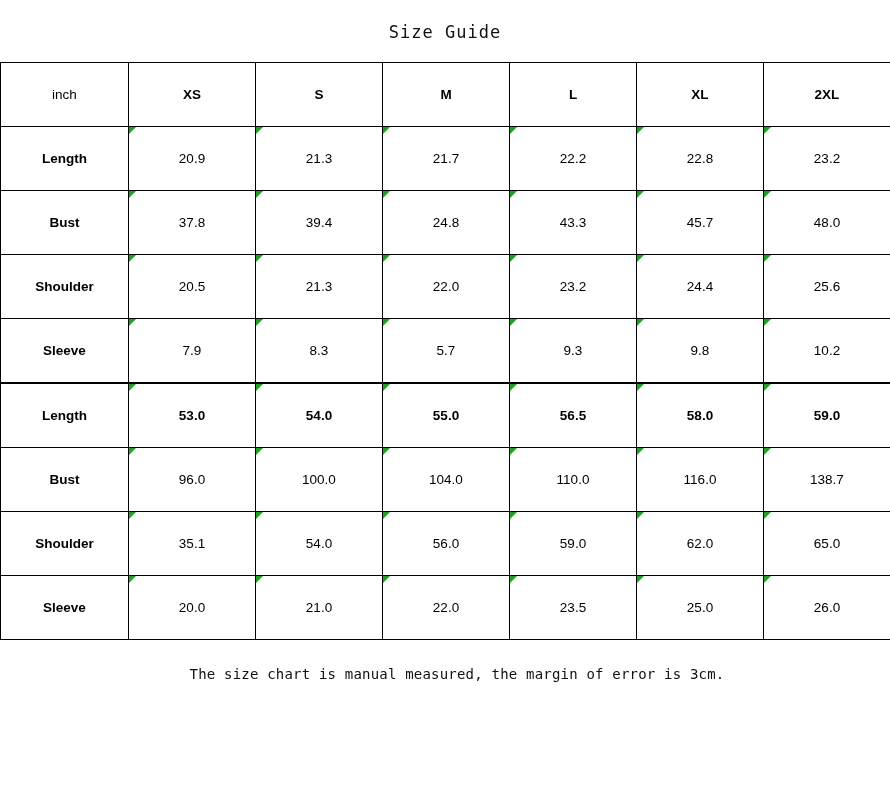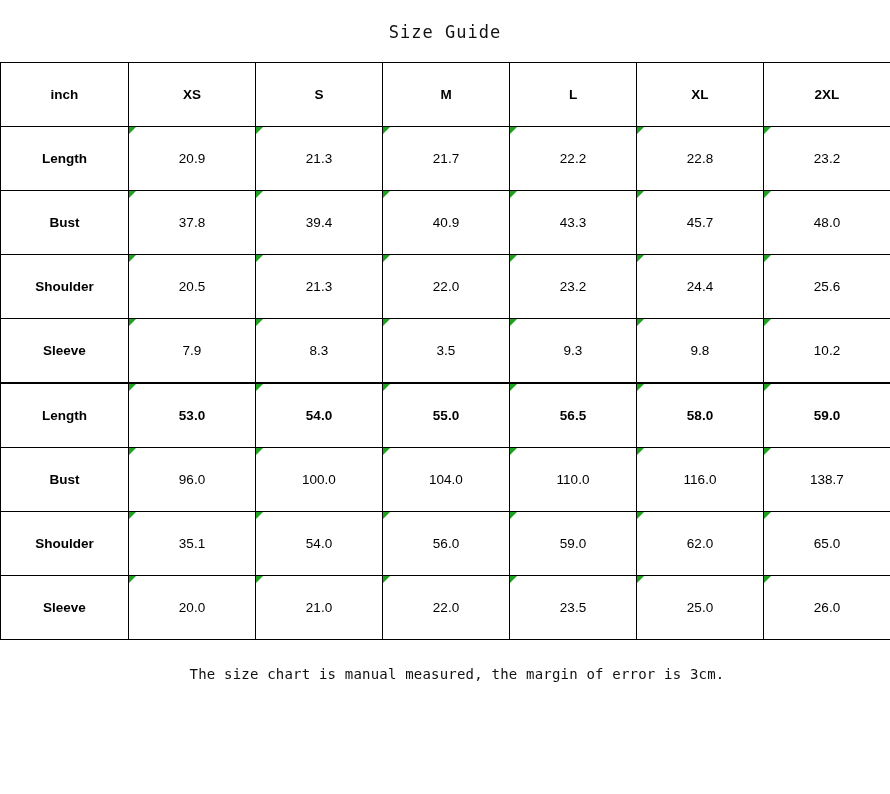--- a/index.html
+++ b/index.html
@@ -58,21 +58,21 @@
     font-weight: bold;
     font-size: 14px;
     margin-left: 20px;
   }
   td.colhead {
     font-weight: bold;
     font-size: 13.5px;
     margin-left: 42px;
   }
   td.corner {
-    font-weight: bold;
+    font-weight: normal;
     font-size: 14px;
   }
   td.bold-val {
     font-weight: bold;
   }
   
   td.mark::before {
     content: "";
     position: absolute;
     top: 0;
@@ -135,41 +135,41 @@
         <td class="mark">21.7</td>
         <td class="mark">22.2</td>
         <td class="mark">22.8</td>
         <td class="mark">23.2</td>
       </tr>
 
       <tr>
         <td class="rowhead">Bust</td>
         <td class="mark">37.8</td>
         <td class="mark">39.4</td>
-        <td class="mark">40.9</td>
+        <td class="mark">24.8</td>
         <td class="mark">43.3</td>
         <td class="mark">45.7</td>
         <td class="mark">48.0</td>
       </tr>
 
       <tr>
         <td class="rowhead">Shoulder</td>
         <td class="mark">20.5</td>
         <td class="mark">21.3</td>
         <td class="mark">22.0</td>
         <td class="mark">23.2</td>
         <td class="mark">24.4</td>
         <td class="mark">25.6</td>
       </tr>
 
       <tr>
         <td class="rowhead">Sleeve</td>
         <td class="mark">7.9</td>
         <td class="mark">8.3</td>
-        <td class="mark">3.5</td>
+        <td class="mark">5.7</td>
         <td class="mark">9.3</td>
         <td class="mark">9.8</td>
         <td class="mark">10.2</td>
       </tr>
     </tbody>
   </table>
 
   <div class="spacer"></div>
 
   <table class="size-table">

